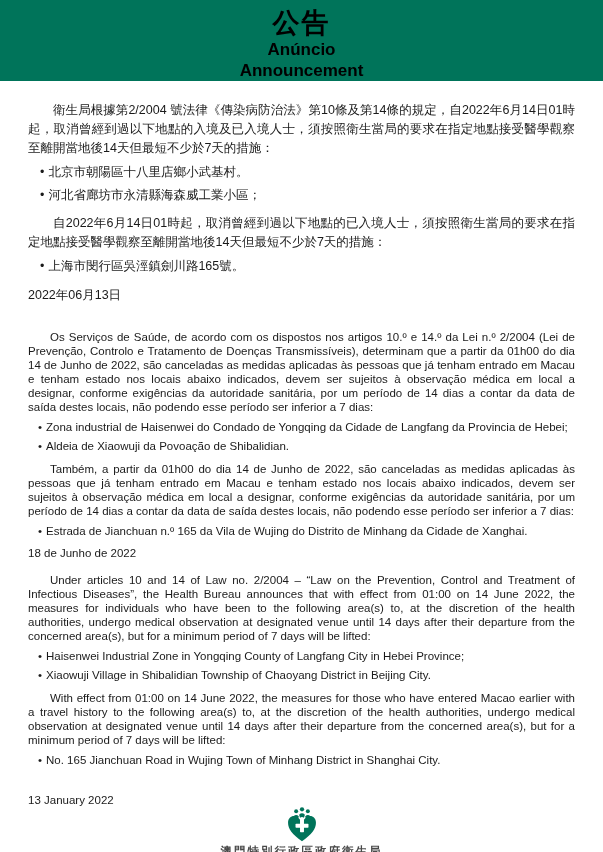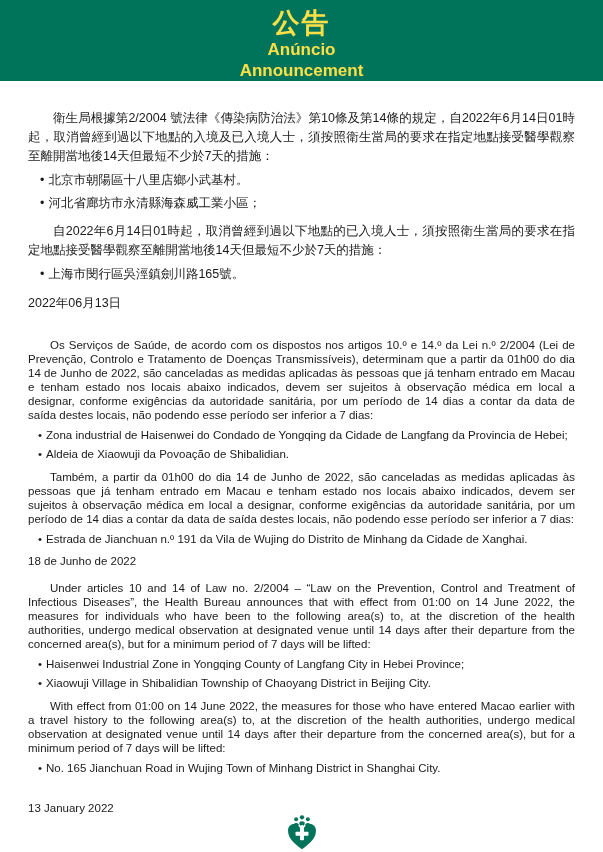--- a/index.html
+++ b/index.html
@@ -7,41 +7,41 @@
     width:603px;height:852px;
     background:#ffffff;
     font-family:"Liberation Sans", sans-serif;
     color:#1a1a1a;
     display:flex;flex-direction:column;
     overflow:hidden;
   }
   
   .banner{
     background:#00745A;
-    color:#fde047;
+    color:#000000;
     text-align:center;
     height:84px;
     box-sizing:border-box;
     padding-top:7px;
   }
   .banner .t-zh{font-size:27px;font-weight:bold;line-height:32px;letter-spacing:2px;}
   .banner .t-pt{font-size:17px;font-weight:bold;line-height:21px;}
   .banner .t-en{font-size:17px;font-weight:bold;line-height:21px;}
 
   
   .content{
     flex:1;
     padding:20px 28px 0 28px;
     display:flex;flex-direction:column;
     box-sizing:border-box;
   }
   .section{margin:0;}
   .section + .section{margin-top:13px;}
 
-  .zh p{font-size:12.5px;line-height:19px;margin:8px 0 5px 0;}
+  .zh p{font-size:12.5px;line-height:19px;margin:0 0 5px 0;}
   .zh .para{text-align:justify;text-indent:2em;}
   .zh .bullet{margin:4px 0 4px 12px;}
   .zh .date{margin:10px 0 12px 0;}
 
   .latin p{font-size:11.5px;line-height:14px;margin:0 0 6px 0;}
   .latin .para{text-align:justify;text-indent:22px;}
   .latin .bullet{margin:5px 0 5px 10px;}
   .latin .date{margin:8px 0 0 0;}
   .date-en{margin-top:26px !important;}
 
@@ -80,21 +80,21 @@
     <p class="para" style="margin-top:9px;">自2022年6月14日01時起，取消曾經到過以下地點的已入境人士，須按照衛生當局的要求在指定地點接受醫學觀察至離開當地後14天但最短不少於7天的措施：</p>
     <p class="bullet"><span class="marker">•</span><span>上海市閔行區吳涇鎮劍川路165號。</span></p>
     <p class="date">2022年06月13日</p>
   </div>
 
   <div class="section latin">
     <p class="para">Os Serviços de Saúde, de acordo com os dispostos nos artigos 10.º e 14.º da Lei n.º 2/2004 (Lei de Prevenção, Controlo e Tratamento de Doenças Transmissíveis), determinam que a partir da 01h00 do dia 14 de Junho de 2022, são canceladas as medidas aplicadas às pessoas que já tenham entrado em Macau e tenham estado nos locais abaixo indicados, devem ser sujeitos à observação médica em local a designar, conforme exigências da autoridade sanitária, por um período de 14 dias a contar da data de saída destes locais, não podendo esse período ser inferior a 7 dias:</p>
     <p class="bullet"><span class="marker">•</span><span>Zona industrial de Haisenwei do Condado de Yongqing da Cidade de Langfang da Provincia de Hebei;</span></p>
     <p class="bullet"><span class="marker">•</span><span>Aldeia de Xiaowuji da Povoação de Shibalidian.</span></p>
     <p class="para" style="margin-top:9px;">Também, a partir da 01h00 do dia 14 de Junho de 2022, são canceladas as medidas aplicadas às pessoas que já tenham entrado em Macau e tenham estado nos locais abaixo indicados, devem ser sujeitos à observação médica em local a designar, conforme exigências da autoridade sanitária, por um período de 14 dias a contar da data de saída destes locais, não podendo esse período ser inferior a 7 dias:</p>
-    <p class="bullet"><span class="marker">•</span><span>Estrada de Jianchuan n.º 191 da Vila de Wujing do Distrito de Minhang da Cidade de Xanghai.</span></p>
+    <p class="bullet"><span class="marker">•</span><span>Estrada de Jianchuan n.º 165 da Vila de Wujing do Distrito de Minhang da Cidade de Xanghai.</span></p>
     <p class="date">18 de Junho de 2022</p>
   </div>
 
   <div class="section latin">
     <p class="para">Under articles 10 and 14 of Law no. 2/2004 – “Law on the Prevention, Control and Treatment of Infectious Diseases”, the Health Bureau announces that with effect from 01:00 on 14 June 2022, the measures for individuals who have been to the following area(s) to, at the discretion of the health authorities, undergo medical observation at designated venue until 14 days after their departure from the concerned area(s), but for a minimum period of 7 days will be lifted:</p>
     <p class="bullet"><span class="marker">•</span><span>Haisenwei Industrial Zone in Yongqing County of Langfang City in Hebei Province;</span></p>
     <p class="bullet"><span class="marker">•</span><span>Xiaowuji Village in Shibalidian Township of Chaoyang District in Beijing City.</span></p>
     <p class="para" style="margin-top:9px;">With effect from 01:00 on 14 June 2022, the measures for those who have entered Macao earlier with a travel history to the following area(s) to, at the discretion of the health authorities, undergo medical observation at designated venue until 14 days after their departure from the concerned area(s), but for a minimum period of 7 days will be lifted:</p>
     <p class="bullet"><span class="marker">•</span><span>No. 165 Jianchuan Road in Wujing Town of Minhang District in Shanghai City.</span></p>
     <p class="date date-en">13 January 2022</p>

